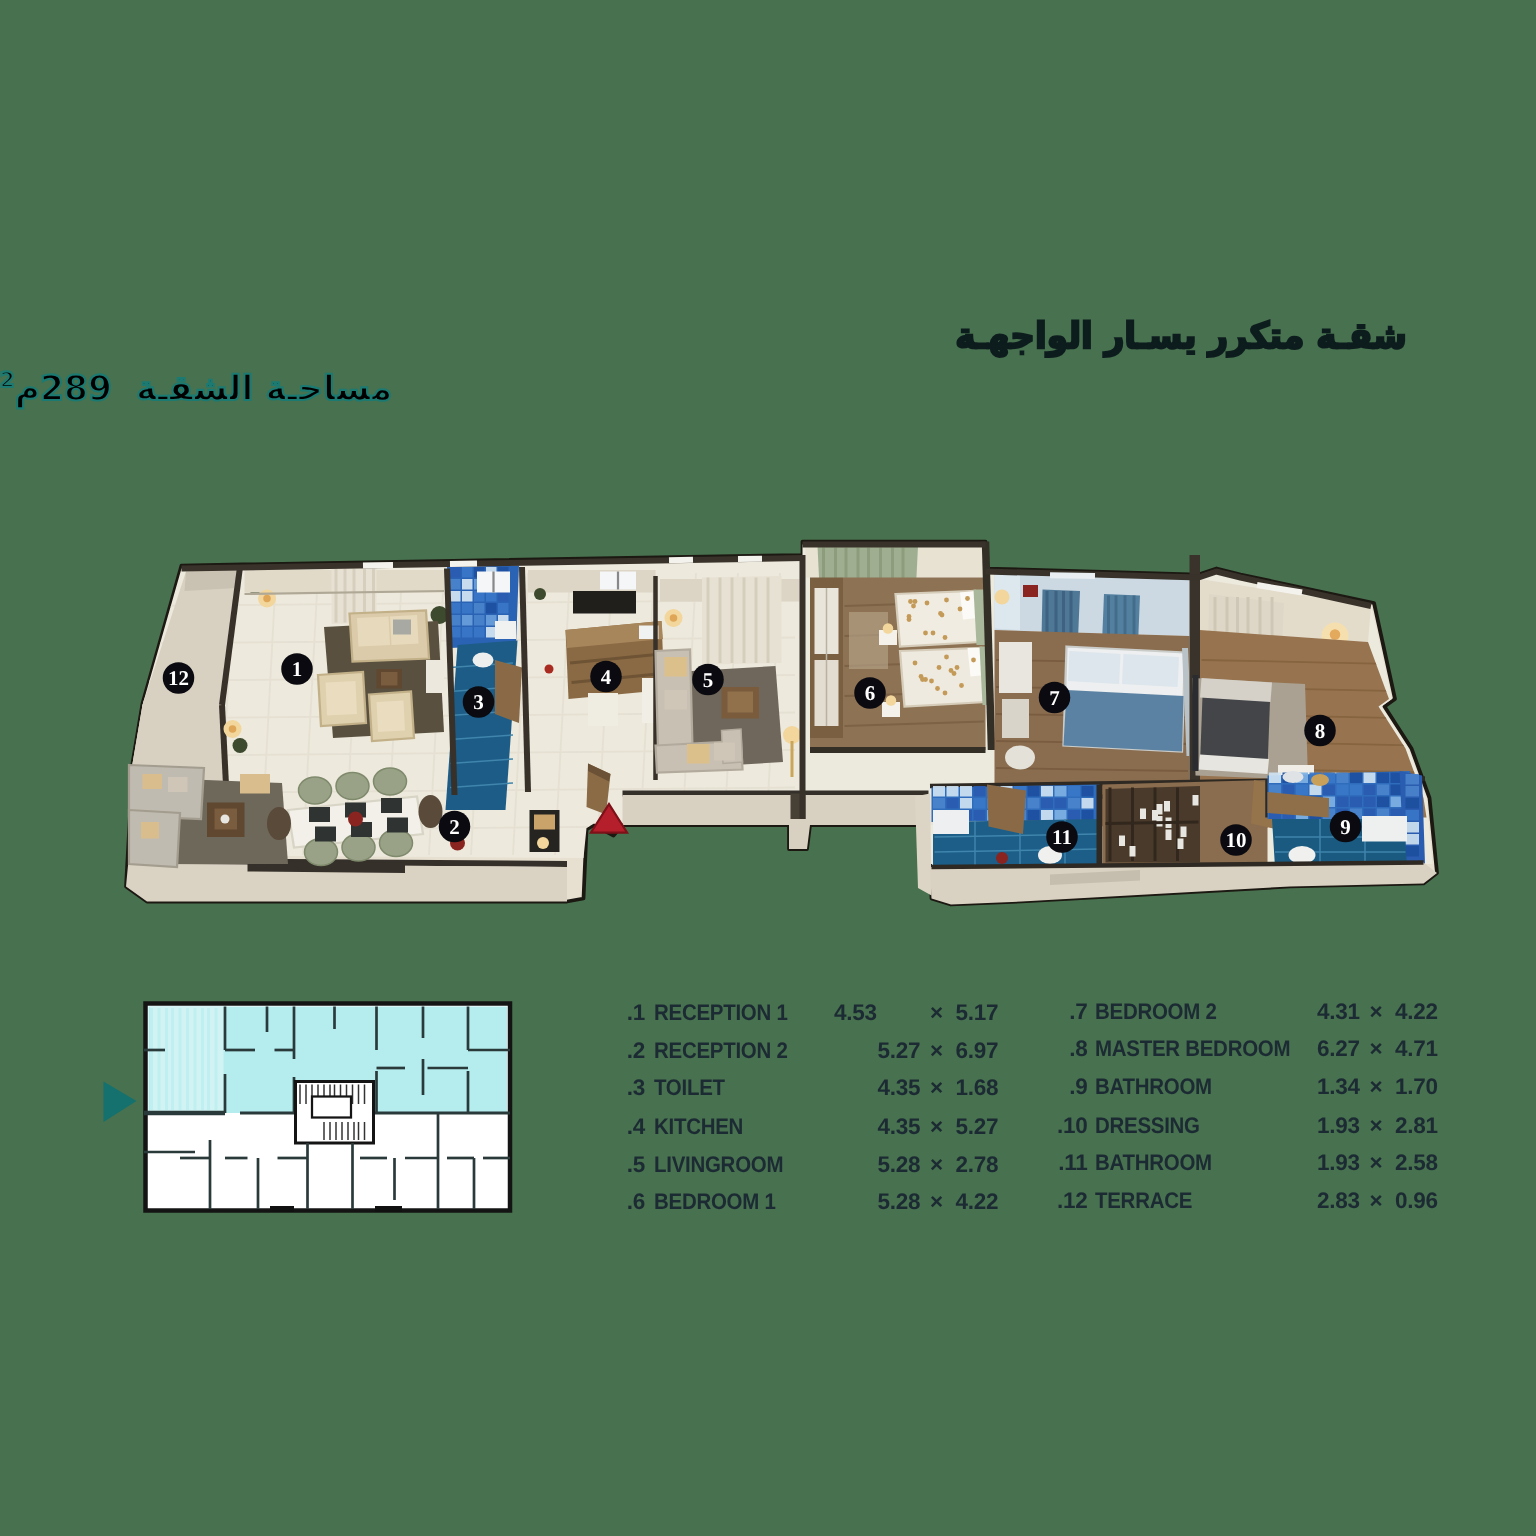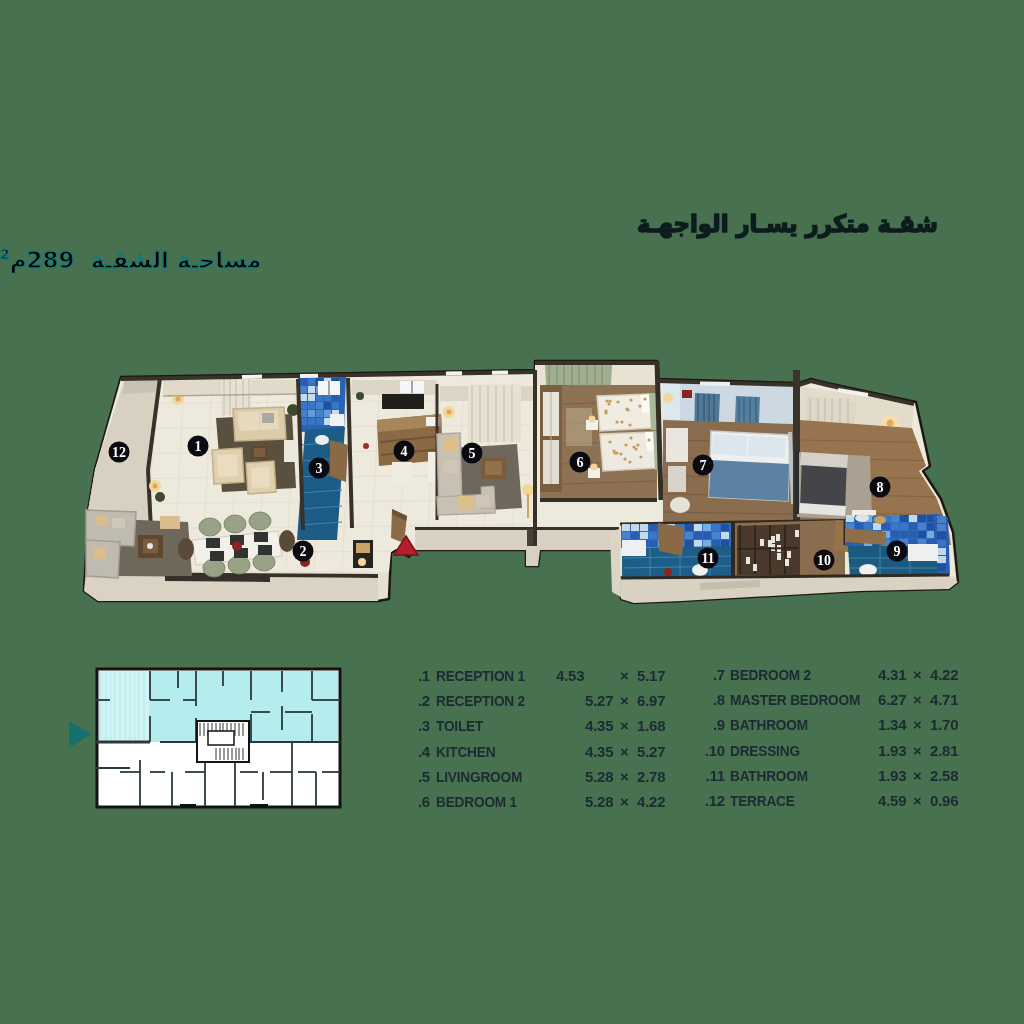--- a/index.html
+++ b/index.html
@@ -91,21 +91,21 @@
 <div class="leg" style="top:767px;left:0">
     <span style="position:absolute;left:700px;width:25px;text-align:right">.11</span>
     <span style="position:absolute;left:730px;display:inline-block;transform:scaleX(0.91);transform-origin:0 50%">BATHROOM</span>
     <span style="position:absolute;left:878px">1.93</span>
     <span style="position:absolute;left:913px">×</span>
     <span style="position:absolute;left:930px">2.58</span>
   </div>
 <div class="leg" style="top:792px;left:0">
     <span style="position:absolute;left:700px;width:25px;text-align:right">.12</span>
     <span style="position:absolute;left:730px;display:inline-block;transform:scaleX(0.91);transform-origin:0 50%">TERRACE</span>
-    <span style="position:absolute;left:878px">4.59</span>
+    <span style="position:absolute;left:878px">2.83</span>
     <span style="position:absolute;left:913px">×</span>
     <span style="position:absolute;left:930px">0.96</span>
   </div>
 <svg width="1024" height="1024" viewBox="0 0 1024 1024" style="position:absolute;left:0;top:0">
 <defs>
 <clipPath id="clipL">
         <path d="M121,379 L535,372 L535,546 L415,548 L409,555 L396,549 L391,552 L389,572 L90,570 L86,540 L90,528 L88,511 L95,470 Z"></path>
       </clipPath>
 <clipPath id="clipR8">
         <path d="M800,420 L912,428 L926,466 L919,471 L937,499 L949,532 L951,545 L800,545 Z"></path>

